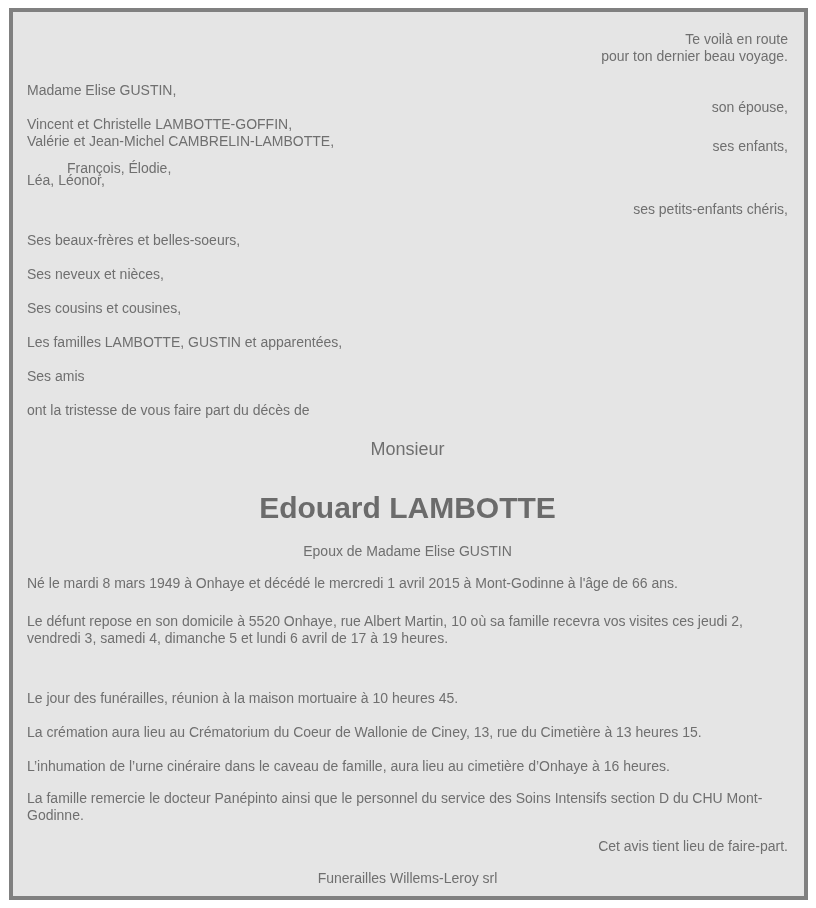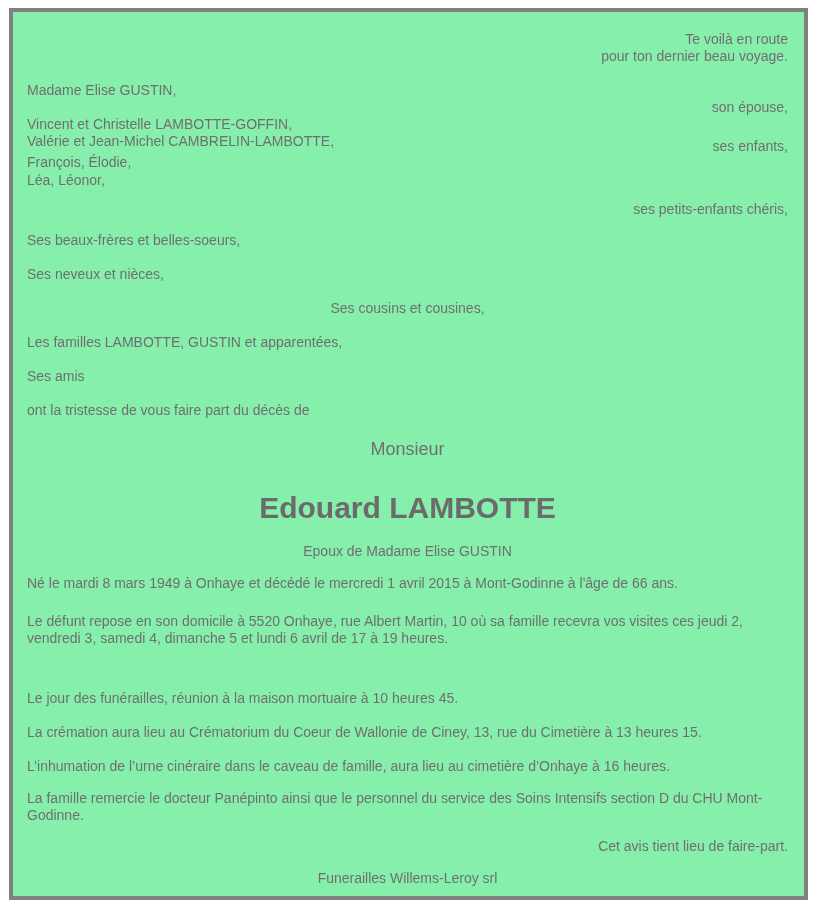--- a/index.html
+++ b/index.html
@@ -2,21 +2,21 @@
 <html><head>
 <meta charset="utf-8">
 <style>
   html, body { margin: 0; padding: 0; background: #ffffff; }
   body { width: 816px; height: 908px; position: relative; }
   .card {
     position: absolute;
     left: 9px; top: 8px;
     width: 791px; height: 884px;
     border: 4px solid #808080;
-    background: #86efac;
+    background: #e5e5e5;
     color: #6f6f6f;
     font-family: "Liberation Sans", sans-serif;
     font-size: 14px;
     line-height: 17px;
   }
   .inner { position: absolute; left: 14px; right: 16px; top: 0; bottom: 0; }
   .line { position: absolute; left: 0; right: 0; white-space: nowrap; }
   .r { text-align: right; }
   .c { text-align: center; }
   .title-monsieur { font-size: 18px; line-height: 22px; }
@@ -32,27 +32,27 @@
     <div class="line r" style="top:19px;">Te voilà en route</div>
     <div class="line r" style="top:36px;">pour ton dernier beau voyage.</div>
 
     <div class="line" style="top:70px;">Madame Elise GUSTIN,</div>
     <div class="line" style="top:104px;">Vincent et Christelle LAMBOTTE-GOFFIN,</div>
 
     <div class="line r" style="top:87px;">son épouse,</div>
     <div class="line" style="top:121px;">Valérie et Jean-Michel CAMBRELIN-LAMBOTTE,</div>
     <div class="line r" style="top:126px;">ses enfants,</div>
 
-    <div class="line" style="top:142px;">François, Élodie,</div>
+    <div class="line" style="top:148px;margin-left:40px;">François, Élodie,</div>
     <div class="line" style="top:160px;">Léa, Léonor,</div>
     <div class="line r" style="top:189px;">ses petits-enfants chéris,</div>
 
     <div class="line" style="top:220px;">Ses beaux-frères et belles-soeurs,</div>
     <div class="line" style="top:254px;">Ses neveux et nièces,</div>
-    <div class="line" style="top:288px;text-align:center;">Ses cousins et cousines,</div>
+    <div class="line" style="top:288px;">Ses cousins et cousines,</div>
     <div class="line" style="top:322px;">Les familles LAMBOTTE, GUSTIN et apparentées,</div>
     <div class="line" style="top:356px;">Ses amis</div>
     <div class="line" style="top:390px;">ont la tristesse de vous faire part du décès de</div>
 
     <div class="line c title-name" style="top:479px;">Edouard LAMBOTTE</div>
     <div class="line c title-monsieur" style="top:426px;">Monsieur</div>
     <div class="line c" style="top:531px;">Epoux de Madame Elise GUSTIN</div>
 
     <div class="para" style="top:563px;">Né le mardi 8 mars 1949 à Onhaye et décédé le mercredi 1 avril 2015 à Mont-Godinne à l'âge de 66 ans.</div>
     <div class="para" style="top:601px;">Le défunt repose en son domicile à 5520 Onhaye, rue Albert Martin, 10 où sa famille recevra vos visites ces jeudi 2, vendredi 3, samedi 4, dimanche 5 et lundi 6 avril de 17 à 19 heures.</div>

